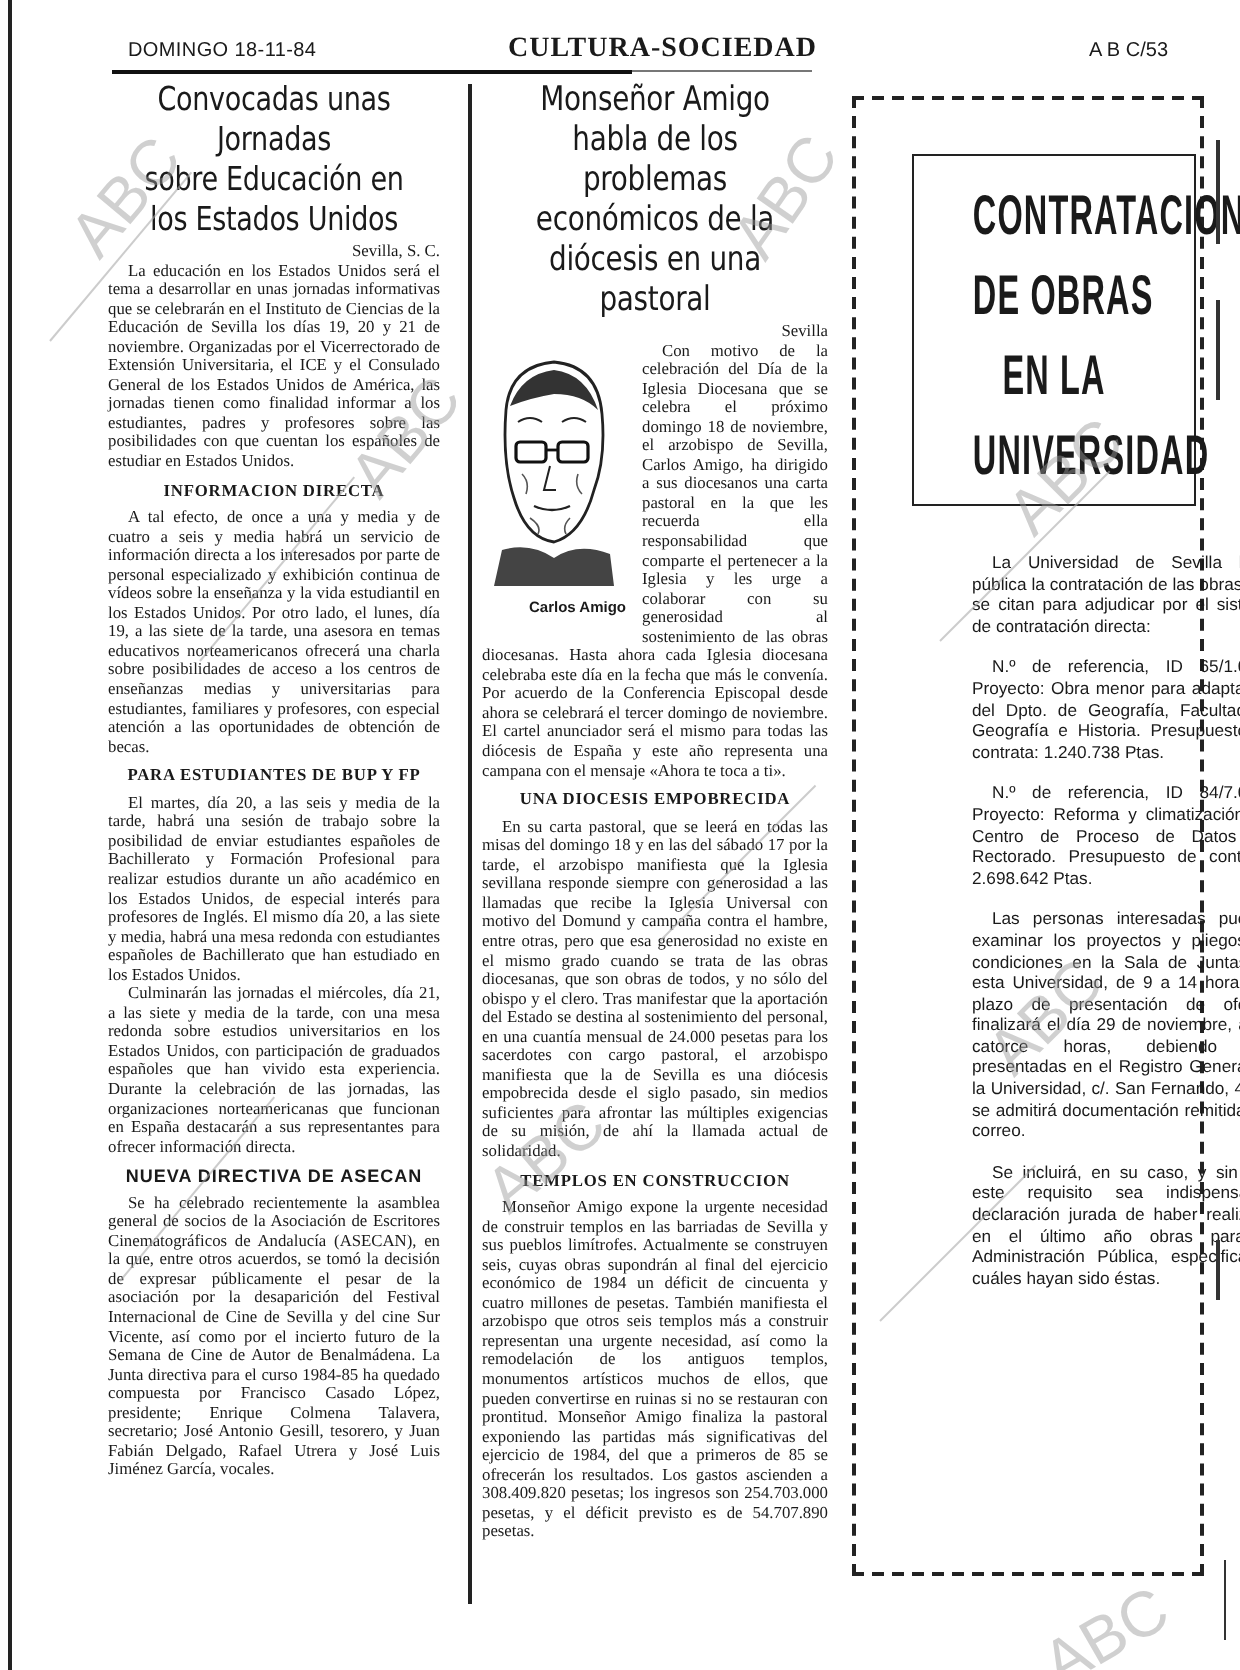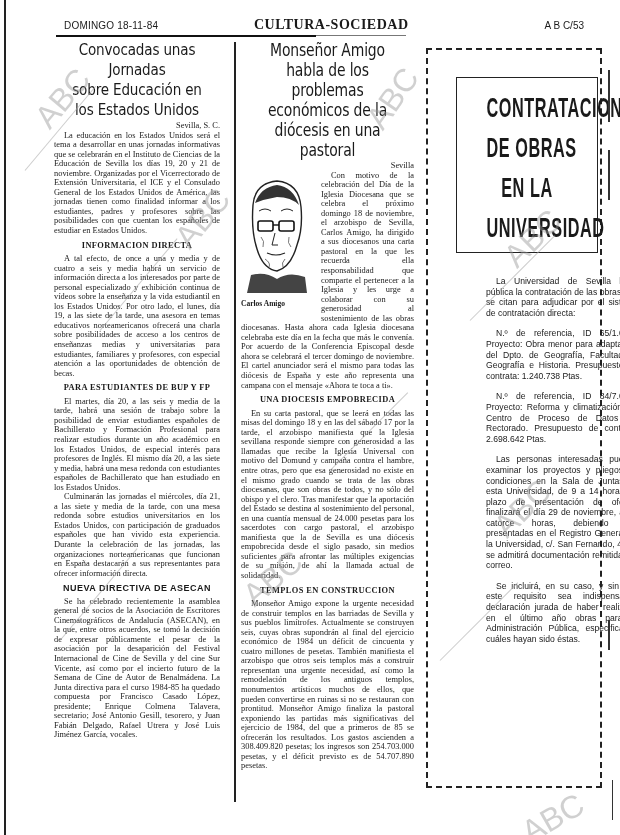--- a/index.html
+++ b/index.html
@@ -18,21 +18,21 @@
   .col2 { left:241px; top:38px; width:173px; }
   .vrule { position:absolute; left:234px; top:42px; width:2px; height:760px; background:#222; }
 
   h1.headline { font-family:"DejaVu Sans", sans-serif; font-weight:normal; text-align:center; margin:2px 0 0 0; line-height:20px; font-size:16.5px; transform:scaleX(0.82); transform-origin:center; letter-spacing:-0.2px; }
   .dateline { text-align:right; font-size:8.4px; margin-top:1px; }
   .subhead { text-align:center; font-weight:bold; letter-spacing:0.4px; font-size:8.4px; margin:5px 0 4px 0; text-indent:0 !important; }
   .subhead-sans { text-align:center; font-family:"Liberation Sans", sans-serif; font-weight:bold; font-size:9px; letter-spacing:0.5px; margin:6px 0 3px 0; }
 
   .photo-wrap { float:left; width:72px; height:140px; margin:4px 8px 2px 0; position:relative; }
   .photo { width:70px; height:118px; position:relative; }
-  .caption { font-family:Liberation Serif, serif; font-weight:bold; font-size:7.5px; text-align:left; margin-top:4px; }
+  .caption { font-family:Liberation Sans, sans-serif; font-weight:bold; font-size:7.5px; text-align:right; margin-top:4px; }
 
   .ad { position:absolute; left:426px; top:48px; width:176px; height:740px; border:2px dashed #222; box-sizing:border-box; }
   .ad-title-box { position:absolute; left:28px; top:27px; width:142px; height:176px; border:1.5px solid #222; box-sizing:border-box; }
   .ad-title { font-family:"Liberation Sans", sans-serif; font-weight:bold; text-align:center; font-size:28px; line-height:40px; transform:scaleX(0.58); transform-origin:center; margin-top:10px; white-space:nowrap; letter-spacing:1px; }
   .ad-body { position:absolute; left:10px; top:226px; width:152px; font-family:"Liberation Sans", sans-serif; font-size:8.6px; line-height:10.6px; text-align:justify;margin-left:48px; }
   .ad-body p { margin:0 0 10px 0; text-indent:10px; }
 
   .watermark { position:absolute; color:#999; font-family:"Liberation Sans", sans-serif; font-size:32px; opacity:0.45; pointer-events:none; }
   .wm-line { position:absolute; height:1px; background:#aaa; opacity:0.6; transform-origin:left center; }
   .side-mark { position:absolute; width:2px; background:#333; }

